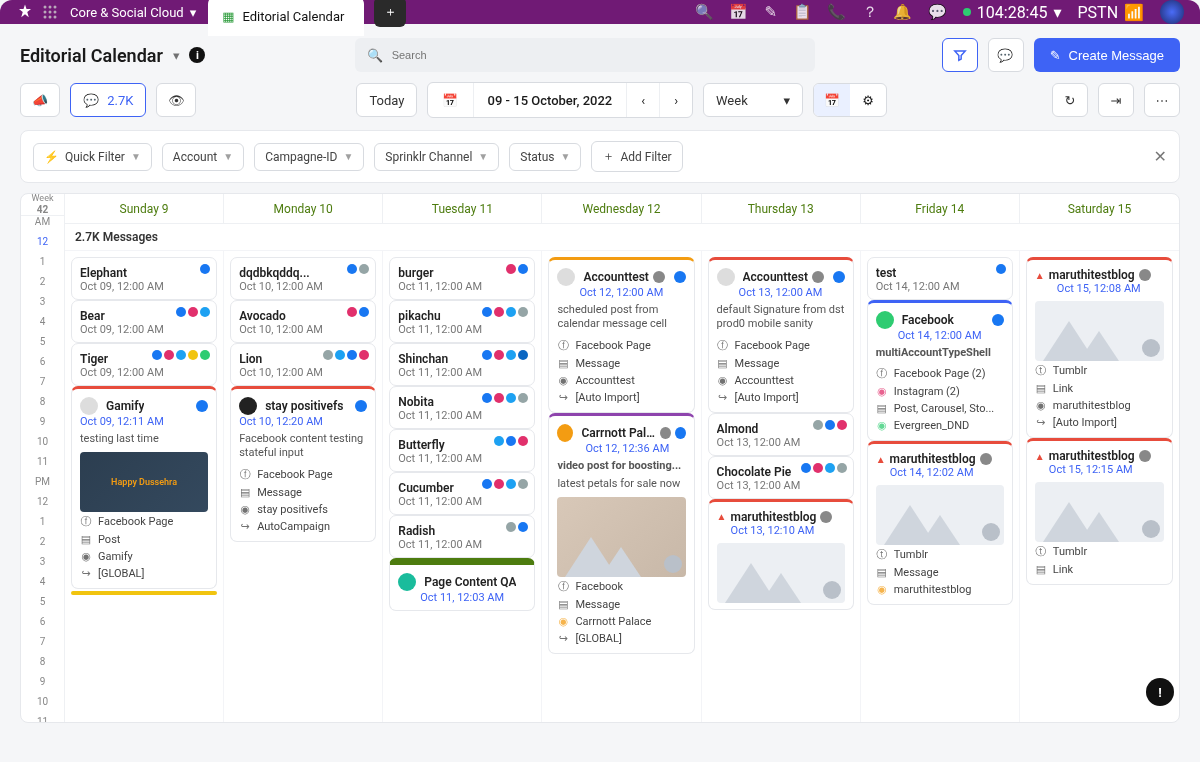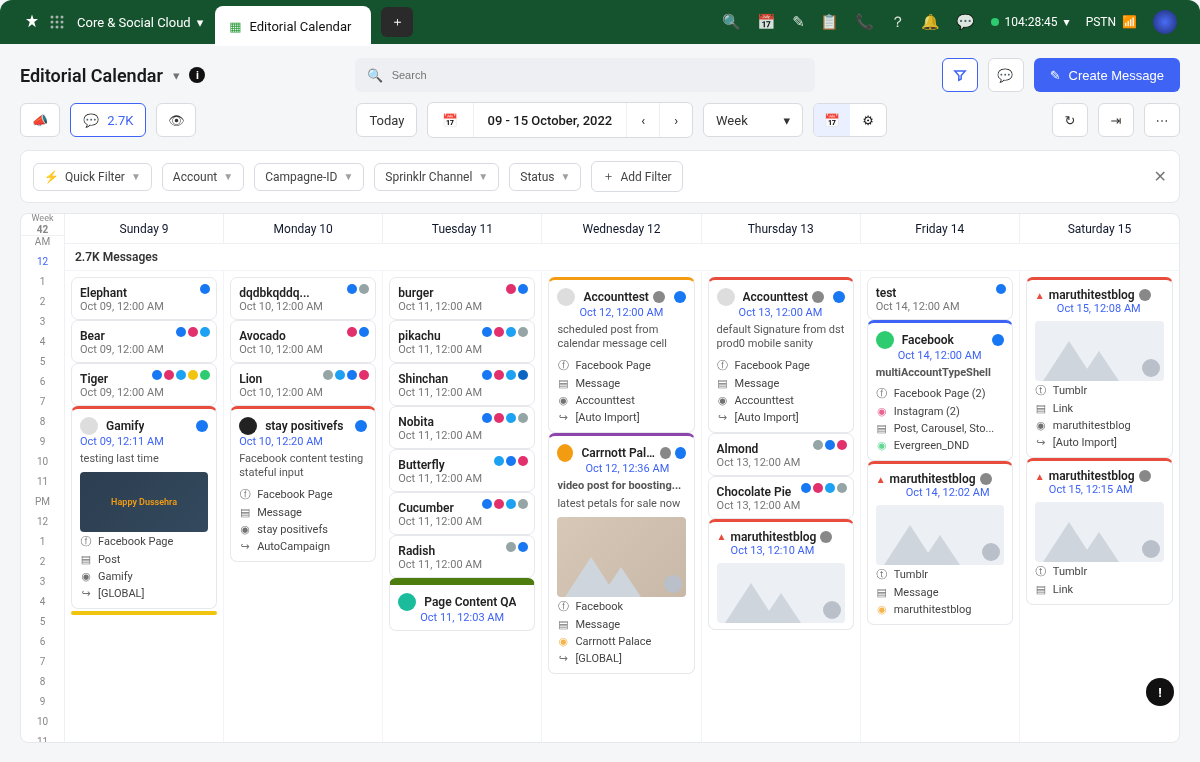--- a/index.html
+++ b/index.html
@@ -1,27 +1,27 @@
 <!DOCTYPE html>
 <html><head>
 <meta charset="utf-8">
 <style>
 * { box-sizing: border-box; margin: 0; padding: 0; }
 body { font-family: -apple-system, BlinkMacSystemFont, "Segoe UI", Roboto, sans-serif; font-size: 13px; color: #1a1a1a; background: #f5f6f8; overflow: hidden; }
-.topbar { background: #14532d; height: 44px; display: flex; align-items: center; padding: 0 23px; color: #fff; border-radius: 12px 12px 0 0; }
+.topbar { background: #701a75; height: 24px; display: flex; align-items: center; padding: 0 16px; color: #fff; border-radius: 12px 12px 0 0; }
 .topbar .logo { width: 18px; height: 18px; margin-right: 8px; }
 .topbar .grid-icon { margin-right: 12px; opacity: .8; cursor: pointer; }
 .topbar .workspace { display: flex; align-items: center; gap: 6px; font-size: 13px; margin-right: 12px; cursor: pointer; }
 .topbar .tab { background: #fff; color: #111; height: 40px; display: flex; align-items: center; padding: 0 20px 0 14px; border-radius: 8px 8px 0 0; gap: 8px; font-size: 13px; position: relative; top: 4px; }
 .topbar .tab .tab-icon { color: #2d9c3c; }
 .topbar .add-tab { width: 32px; height: 30px; display: flex; align-items: center; justify-content: center; background: #2a2a2a; border-radius: 6px; margin-left: 10px; cursor: pointer; }
 .topbar .right { margin-left: auto; display: flex; align-items: center; gap: 16px; }
 .topbar .icon-btn { opacity: .85; cursor: pointer; font-size: 15px; }
 .topbar .status-dot { width: 8px; height: 8px; border-radius: 50%; background: #2ecc71; display: inline-block; }
-.topbar .pstn { display: flex; align-items: center; gap: 6px; font-size: 12px; }
+.topbar .pstn { display: flex; align-items: center; gap: 6px; font-size: 16px; }
 .topbar .avatar { width: 24px; height: 24px; border-radius: 50%; background: radial-gradient(circle,#4a6cf7,#1d2a6b); }
 .header { display: flex; align-items: center; padding: 14px 20px 10px 20px; gap: 10px; }
 .header h1 { font-size: 18px; font-weight: 600; }
 .header .chev { opacity: .6; cursor: pointer; }
 .header .info-ic { background: #111; color: #fff; border-radius: 50%; width: 16px; height: 16px; display: inline-flex; align-items: center; justify-content: center; font-size: 11px; font-weight: 700; }
 .header .search { margin-left: 140px; flex: 0 0 460px; background: #edeff2; border-radius: 6px; height: 34px; display: flex; align-items: center; padding: 0 12px; color: #888; }
 .header .search input { border: 0; background: transparent; outline: 0; flex: 1; margin-left: 8px; font-size: 11px; }
 .header .right-btns { margin-left: auto; display: flex; gap: 10px; }
 .icon-square { width: 36px; height: 34px; border: 1px solid #d8dbe0; border-radius: 6px; background: #fff; display: flex; align-items: center; justify-content: center; cursor: pointer; color: #333; }
 .icon-square.primary-outline { border-color: #3e63f5; color: #3e63f5; }
@@ -42,21 +42,21 @@
 .filters .close-f { margin-left: auto; cursor: pointer; opacity: .6; font-size: 16px; }
 .calendar-wrap { margin: 0 20px; background: #fff; border: 1px solid #e6e8ec; border-radius: 8px; display: flex; height: 530px; overflow: hidden; }
 .gutter { width: 44px; border-right: 1px solid #eef0f3; font-size: 10px; color: #888; display: flex; flex-direction: column; }
 .gutter .wk { height: 30px; display: flex; flex-direction: column; align-items: center; justify-content: center; border-bottom: 1px solid #eef0f3; line-height: 1.1; }
 .gutter .wk .wlabel { font-size: 9px; }
 .gutter .hours { flex: 1; }
 .gutter .hr { height: 20px; text-align: center; }
 .gutter .hr.sel { color: #3e63f5; }
 .grid { flex: 1; display: flex; flex-direction: column; min-width: 0; }
 .day-header { display: grid; grid-template-columns: repeat(7, 1fr); border-bottom: 1px solid #eef0f3; height: 30px; }
-.day-header .dh { text-align: center; font-size: 12px; color: #0f172a; display: flex; align-items: center; justify-content: center; border-right: 1px solid #eef0f3; }
+.day-header .dh { text-align: center; font-size: 12px; color: #4d7c0f; display: flex; align-items: center; justify-content: center; border-right: 1px solid #eef0f3; }
 .day-header .dh:last-child { border-right: 0; }
 .msg-bar { padding: 6px 10px; font-size: 12px; font-weight: 600; color: #333; border-bottom: 1px solid #f3f4f7; }
 .time-bar { padding: 6px 10px; font-size: 11px; font-weight: 600; color: #333; border-bottom: 1px solid #f3f4f7; }
 .columns { flex: 1; display: grid; grid-template-columns: repeat(7, 1fr); overflow: hidden; }
 .col { border-right: 1px solid #f3f4f7; padding: 6px 6px; display: flex; flex-direction: column; gap: 0; overflow: hidden; }
 .col:last-child { border-right: 0; }
 .card { border: 1px solid #e6e8ec; border-radius: 7px; padding: 8px 8px 6px 8px; background: #fff; font-size: 11px; position: relative; }
 .card.topbar-orange { border-top: 3px solid #f39c12; }
 .card.topbar-red { border-top: 3px solid #e74c3c; }
 .card.topbar-purple { border-top: 3px solid #8e44ad; }
@@ -605,21 +605,21 @@
               <span class="ic" style="color:#2ecc71">◉</span>
               <span>Evergreen_DND</span>
             </div>
         </div>
         <div class="card topbar-red">
           <div class="head-row">
               <span style="color:#e74c3c;font-size:10px">▲</span>
               <span class="title">maruthitestblog</span>
               <span class="mini-ic2"></span>
             </div>
-          <div class="time link" style="margin-left:30px">Oct 14, 12:02 AM</div>
+          <div class="time link" style="margin-left:14px">Oct 14, 12:02 AM</div>
           <div class="ph">
               <div class="linkchip"></div>
             </div>
           <div class="row">
               <span class="ic">ⓣ</span>
               <span>Tumblr</span>
             </div>
           <div class="row">
               <span class="ic">▤</span>
               <span>Message</span>

